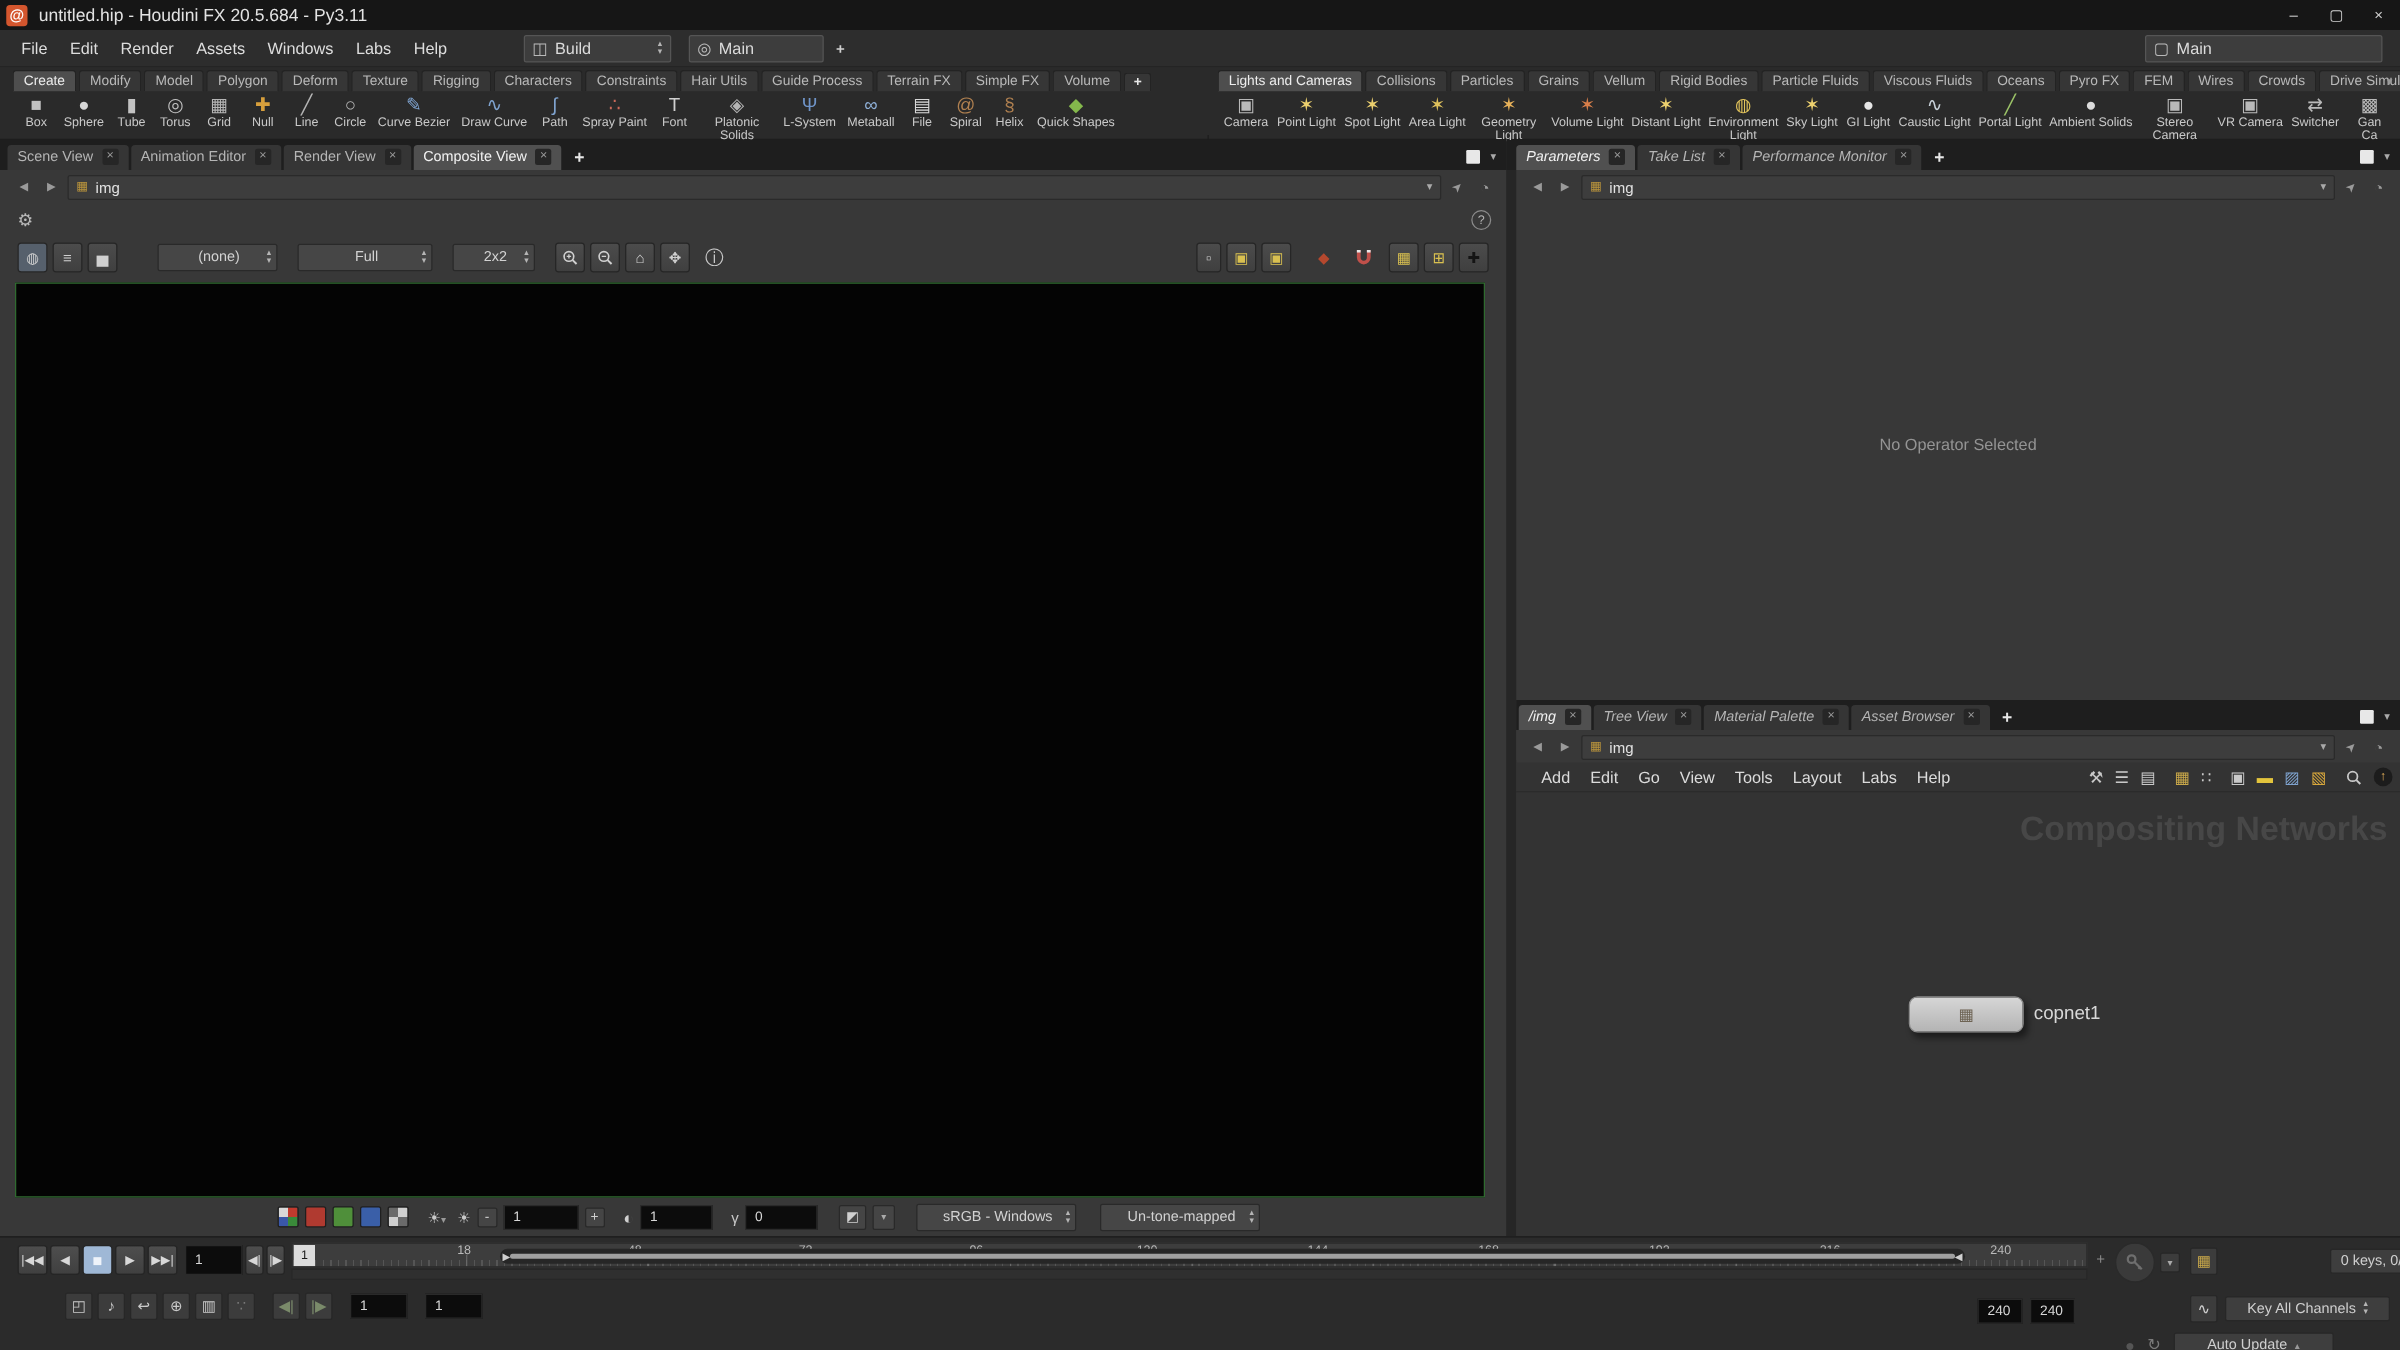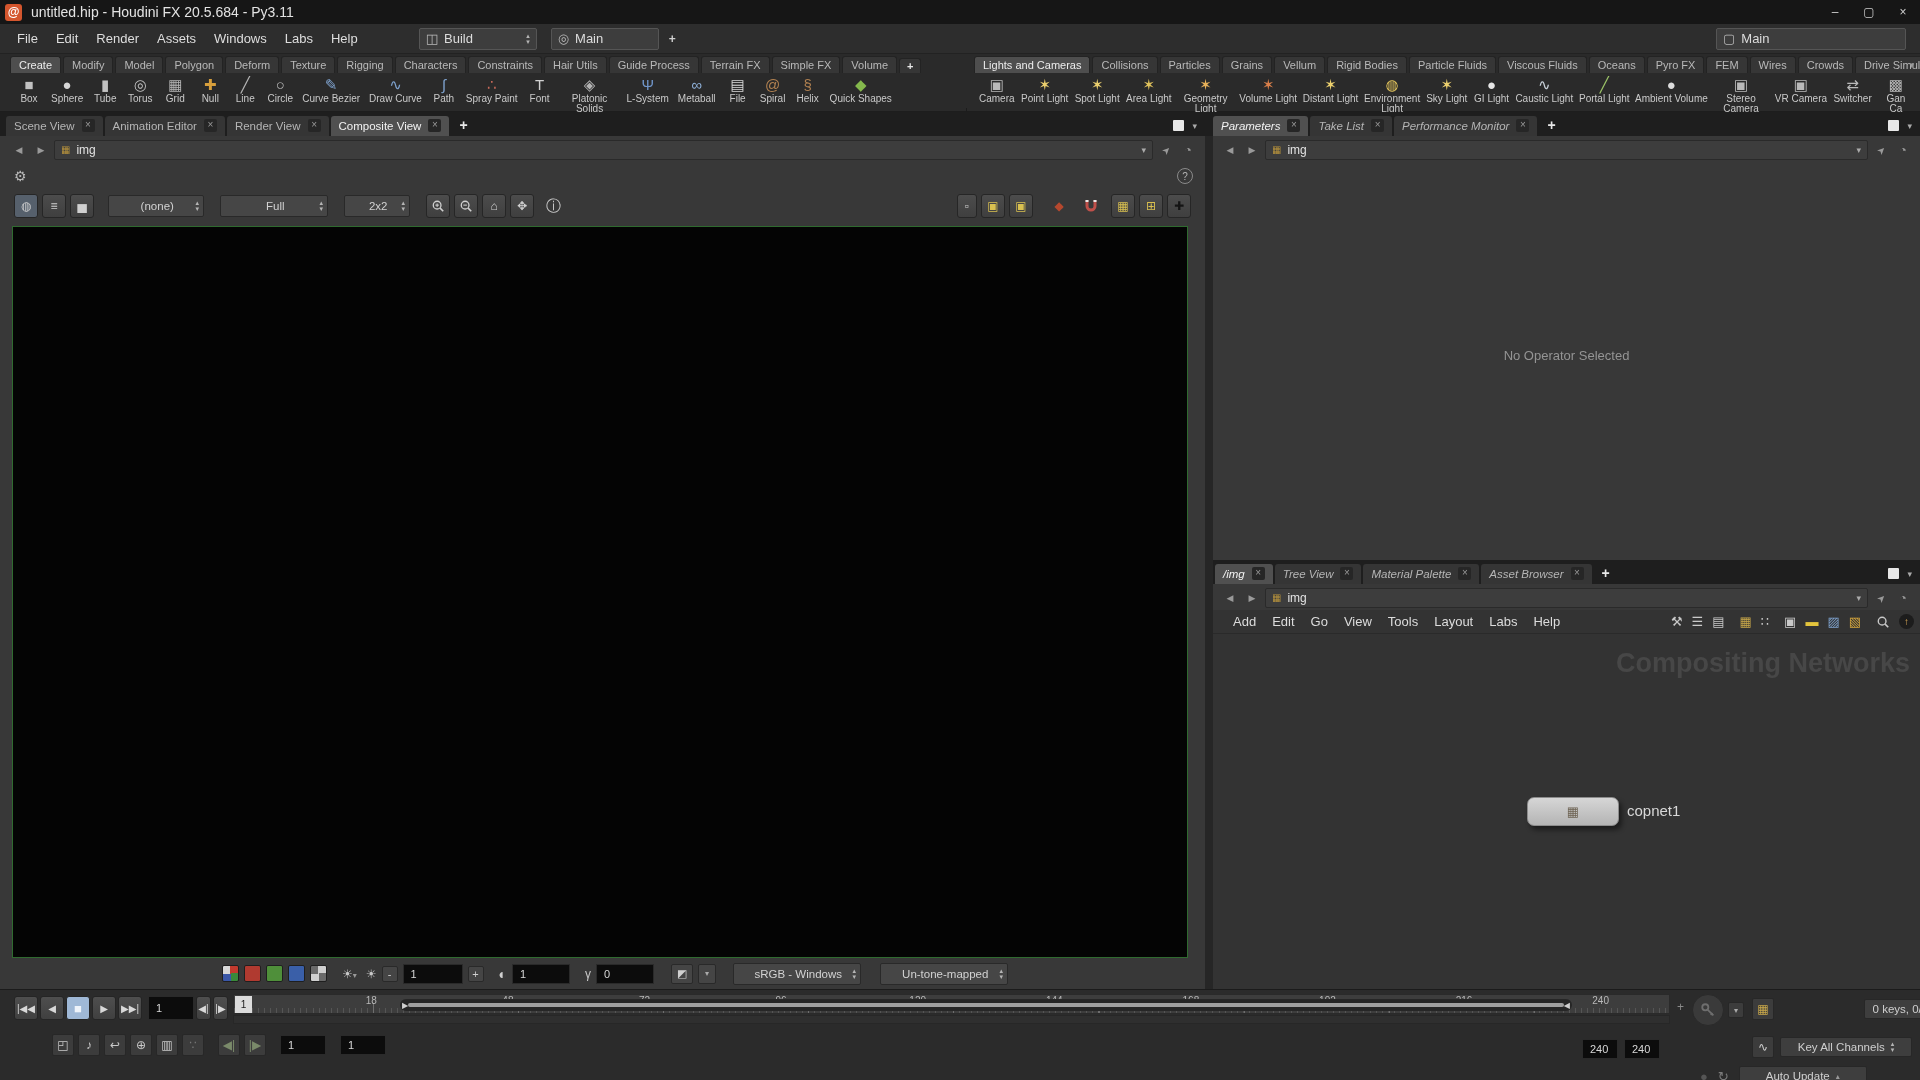--- a/index.html
+++ b/index.html
@@ -317,21 +317,21 @@
           <div class="tool">
           <span class="tool-i" style="color: rgb(201, 210, 218);">∿</span>
           <span class="tool-l">Caustic Light</span>
         </div>
           <div class="tool">
           <span class="tool-i" style="color: rgb(156, 196, 104);">╱</span>
           <span class="tool-l">Portal Light</span>
         </div>
           <div class="tool">
           <span class="tool-i" style="color: rgb(220, 220, 220);">●</span>
-          <span class="tool-l">Ambient Volume</span>
+          <span class="tool-l">Ambient Solids</span>
         </div>
           <div class="tool wrap">
           <span class="tool-i" style="color: rgb(185, 185, 185);">▣</span>
           <span class="tool-l">Stereo Camera</span>
         </div>
           <div class="tool">
           <span class="tool-i" style="color: rgb(185, 185, 185);">▣</span>
           <span class="tool-l">VR Camera</span>
         </div>
           <div class="tool">
@@ -408,21 +408,21 @@
       <span class="pico" style="transform:rotate(-45deg);font-size:10px">➤</span>
       <span class="pico">◔</span>
     </div>
     <div class="abs" style="left:14px;top:32px;color:#b9b9b9;font-size:14px">⚙</div>
     <div class="abs" style="right:12px;top:32px;width:16px;height:16px;border:1px solid #8a8a8a;border-radius:50%;color:#b5b5b5;font-size:10px;display:flex;align-items:center;justify-content:center">?</div>
 
     <div class="row" style="position:absolute;left:14px;top:58px;gap:4px">
       <div class="tbtn active">◍</div>
       <div class="tbtn">≡</div>
       <div class="tbtn">▅</div>
-      <div class="dropbox" style="width:96px;margin-left:10px">
+      <div class="dropbox" style="width:96px;margin-left:28px">
         <span class="lbl">(none)</span>
         <span class="spin">
             <span>▴</span>
             <span>▾</span>
           </span>
       </div>
       <div class="dropbox" style="width:108px;margin-left:12px">
         <span class="lbl">Full</span>
         <span class="spin">
             <span>▴</span>

